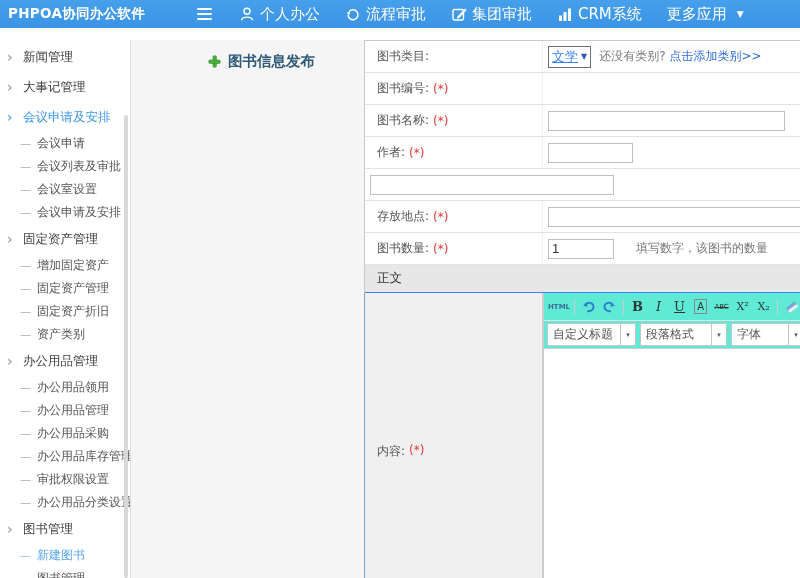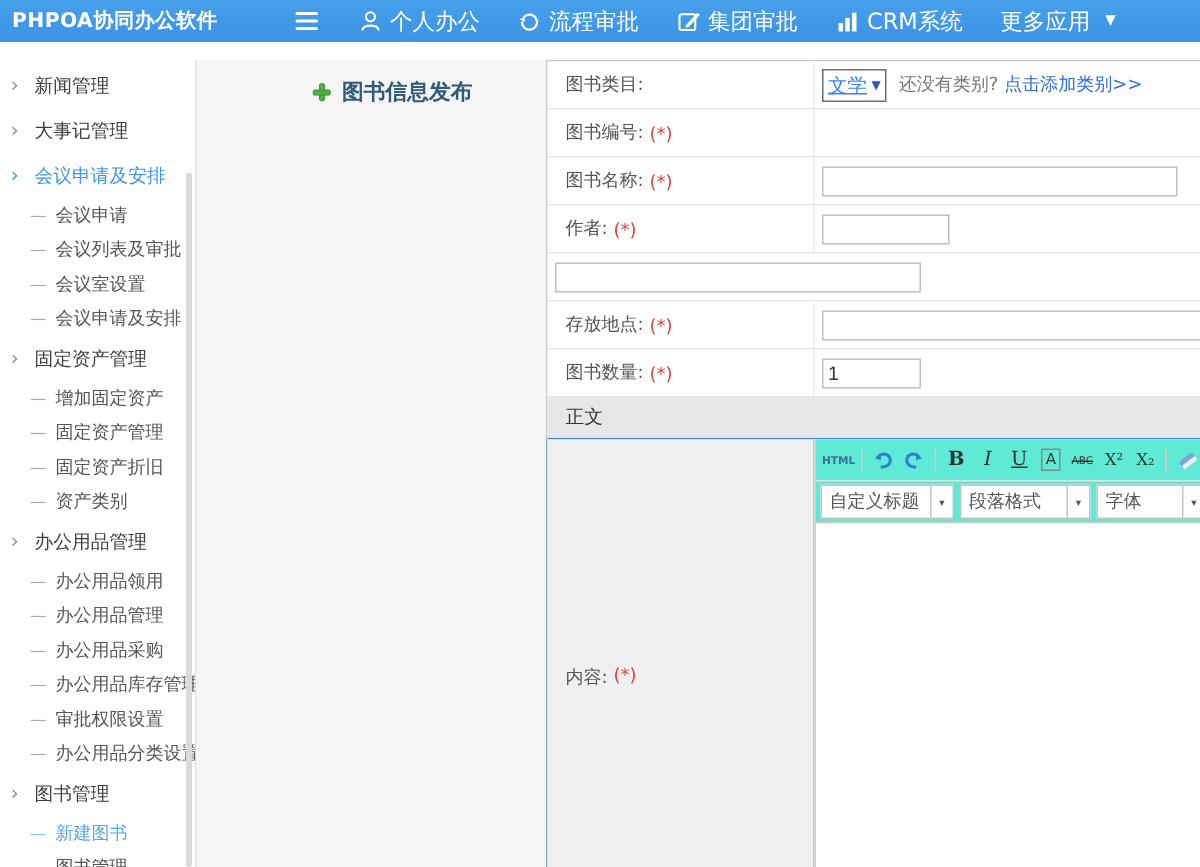--- a/index.html
+++ b/index.html
@@ -288,20 +288,21 @@
           <input class="txt" type="text" style="width: 280px;">
         </div>
       </div>
       <div class="frow">
         <div class="fl">
           <span>图书数量:</span>
           <span class="star">(*)</span>
         </div>
         <div class="fv">
           <input class="txt" type="text" value="1" style="width: 66px;">
+          <span class="note qty-note">填写数字，该图书的数量</span>
         </div>
       </div>
       <div class="sec-header" id="sec-header">正文</div>
     <div class="crow">
       <div class="cl">
         <span>内容:</span>
         <span class="star">(*)</span>
       </div>
       <div class="ce">
         <div class="ed-toolbar ed-t1" id="ed-t1">

